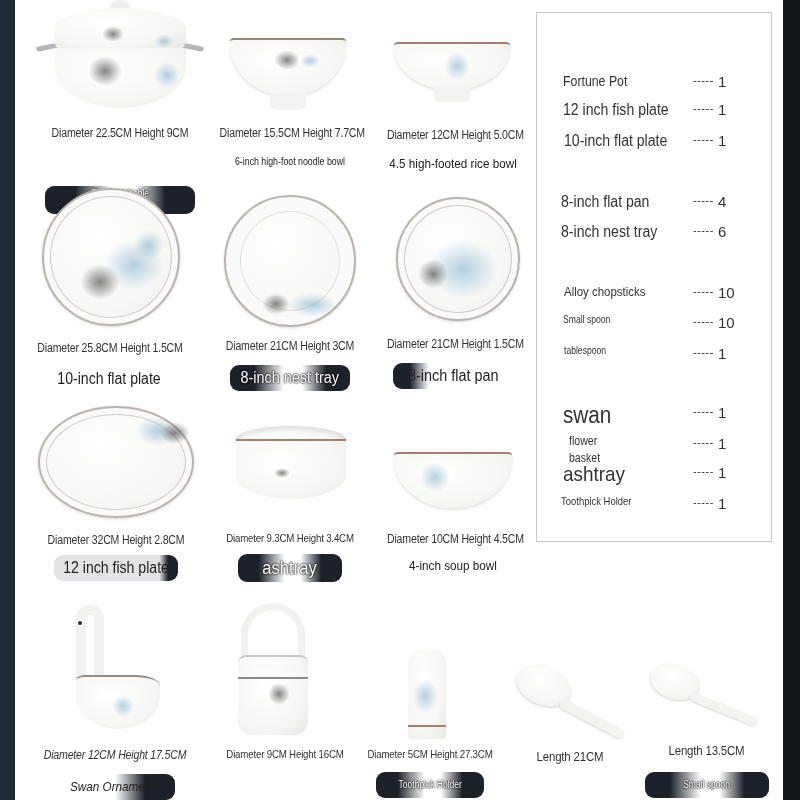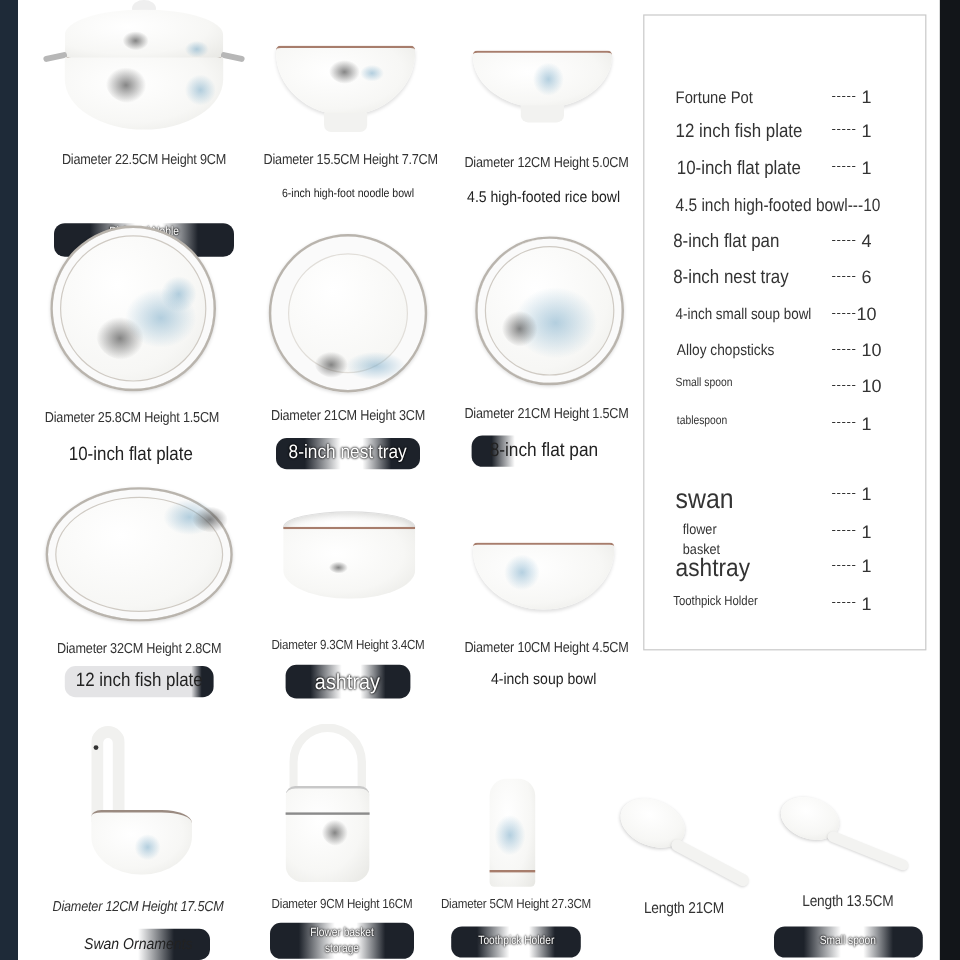--- a/index.html
+++ b/index.html
@@ -160,23 +160,20 @@
 </div>
 
 <div style="position:absolute;left:200px;top:595px;width:170px;height:205px;">
   <div style="position:absolute;left:38px;top:8px;width:70px;height:134px;">
     <div style="position:absolute;left:3px;top:0;width:64px;height:60px;border:7px solid #f1f1ef;border-bottom:none;border-radius:32px 32px 0 0;"></div>
     <div class="porcelain" style="position:absolute;left:0;top:52px;width:70px;height:80px;border-radius:8px 8px 14px 14px;border-top:2px solid #c8c8c8;"></div>
     <div style="position:absolute;left:0;top:74px;width:70px;height:2px;background:#8b8b8b;"></div>
     <div class="tree" style="left:30px;top:80px;width:22px;height:22px;"></div>
   </div>
   <div class="dim" style="top:153px;font-size:11px;">Diameter 9CM Height 16CM</div>
-  <div class="pill fade" style="top:174px;width:120px;height:30px;font-size:10px;line-height:13px;padding-top:2px;">
-    <span class="t" style="display:inline-block;width:70px;white-space:normal;transform:scaleX(0.85);">Flower basket storage</span>
-  </div>
 </div>
 
 <div style="position:absolute;left:350px;top:595px;width:160px;height:205px;">
   <div style="position:absolute;left:46px;top:54px;width:62px;height:90px;">
     <div class="porcelain" style="position:absolute;left:12px;top:0;width:38px;height:90px;border-radius:14px 14px 4px 4px;"></div>
     <div style="position:absolute;left:12px;top:76px;width:38px;height:2px;background:#a77d6c;"></div>
     <div class="wash" style="left:16px;top:30px;width:26px;height:34px;"></div>
   </div>
   <div class="dim" style="top:153px;font-size:11px;">Diameter 5CM Height 27.3CM</div>
   <div class="pill fade" style="top:177px;width:108px;height:26px;font-size:10px;line-height:26px;">
@@ -210,35 +207,28 @@
     <span class="qty"><span class="dash">-----</span> <span>1</span></span>
   </div>
   <div class="row" style="top:88px;">
     <span class="lbl" style="font-size:16px;transform:scaleX(0.88);">12 inch fish plate</span>
     <span class="qty"><span class="dash">-----</span> <span>1</span></span>
   </div>
   <div class="row" style="top:119px;">
     <span class="lbl" style="left:27px;font-size:16px;transform:scaleX(0.88);">10-inch flat plate</span>
     <span class="qty"><span class="dash">-----</span> <span>1</span></span>
   </div>
-  <div class="row" style="top:150px;">
-    <span class="lbl" style="font-size:15px;transform:scaleX(0.86);">4.5 inch high-footed bowl---10</span>
-  </div>
   <div class="row" style="top:180px;">
     <span class="lbl" style="left:24px;font-size:16px;transform:scaleX(0.88);">8-inch flat pan</span>
     <span class="qty"><span class="dash">-----</span> <span>4</span></span>
   </div>
   <div class="row" style="top:210px;">
     <span class="lbl" style="left:24px;font-size:16px;transform:scaleX(0.88);">8-inch nest tray</span>
     <span class="qty"><span class="dash">-----</span> <span>6</span></span>
   </div>
-  <div class="row" style="top:241px;">
-    <span class="lbl" style="font-size:13px;transform:scaleX(0.86);">4-inch small soup bowl</span>
-    <span class="qty"><span class="dash">-----</span><span>10</span></span>
-  </div>
   <div class="row" style="top:271px;">
     <span class="lbl" style="left:27px;font-size:13px;transform:scaleX(0.88);">Alloy chopsticks</span>
     <span class="qty"><span class="dash">-----</span> <span>10</span></span>
   </div>
   <div class="row" style="top:301px;">
     <span class="lbl" style="font-size:10px;transform:scaleX(0.86);">Small spoon</span>
     <span class="qty"><span class="dash">-----</span> <span>10</span></span>
   </div>
   <div class="row" style="top:332px;">
     <span class="lbl" style="left:27px;font-size:10px;transform:scaleX(0.86);">tablespoon</span>

